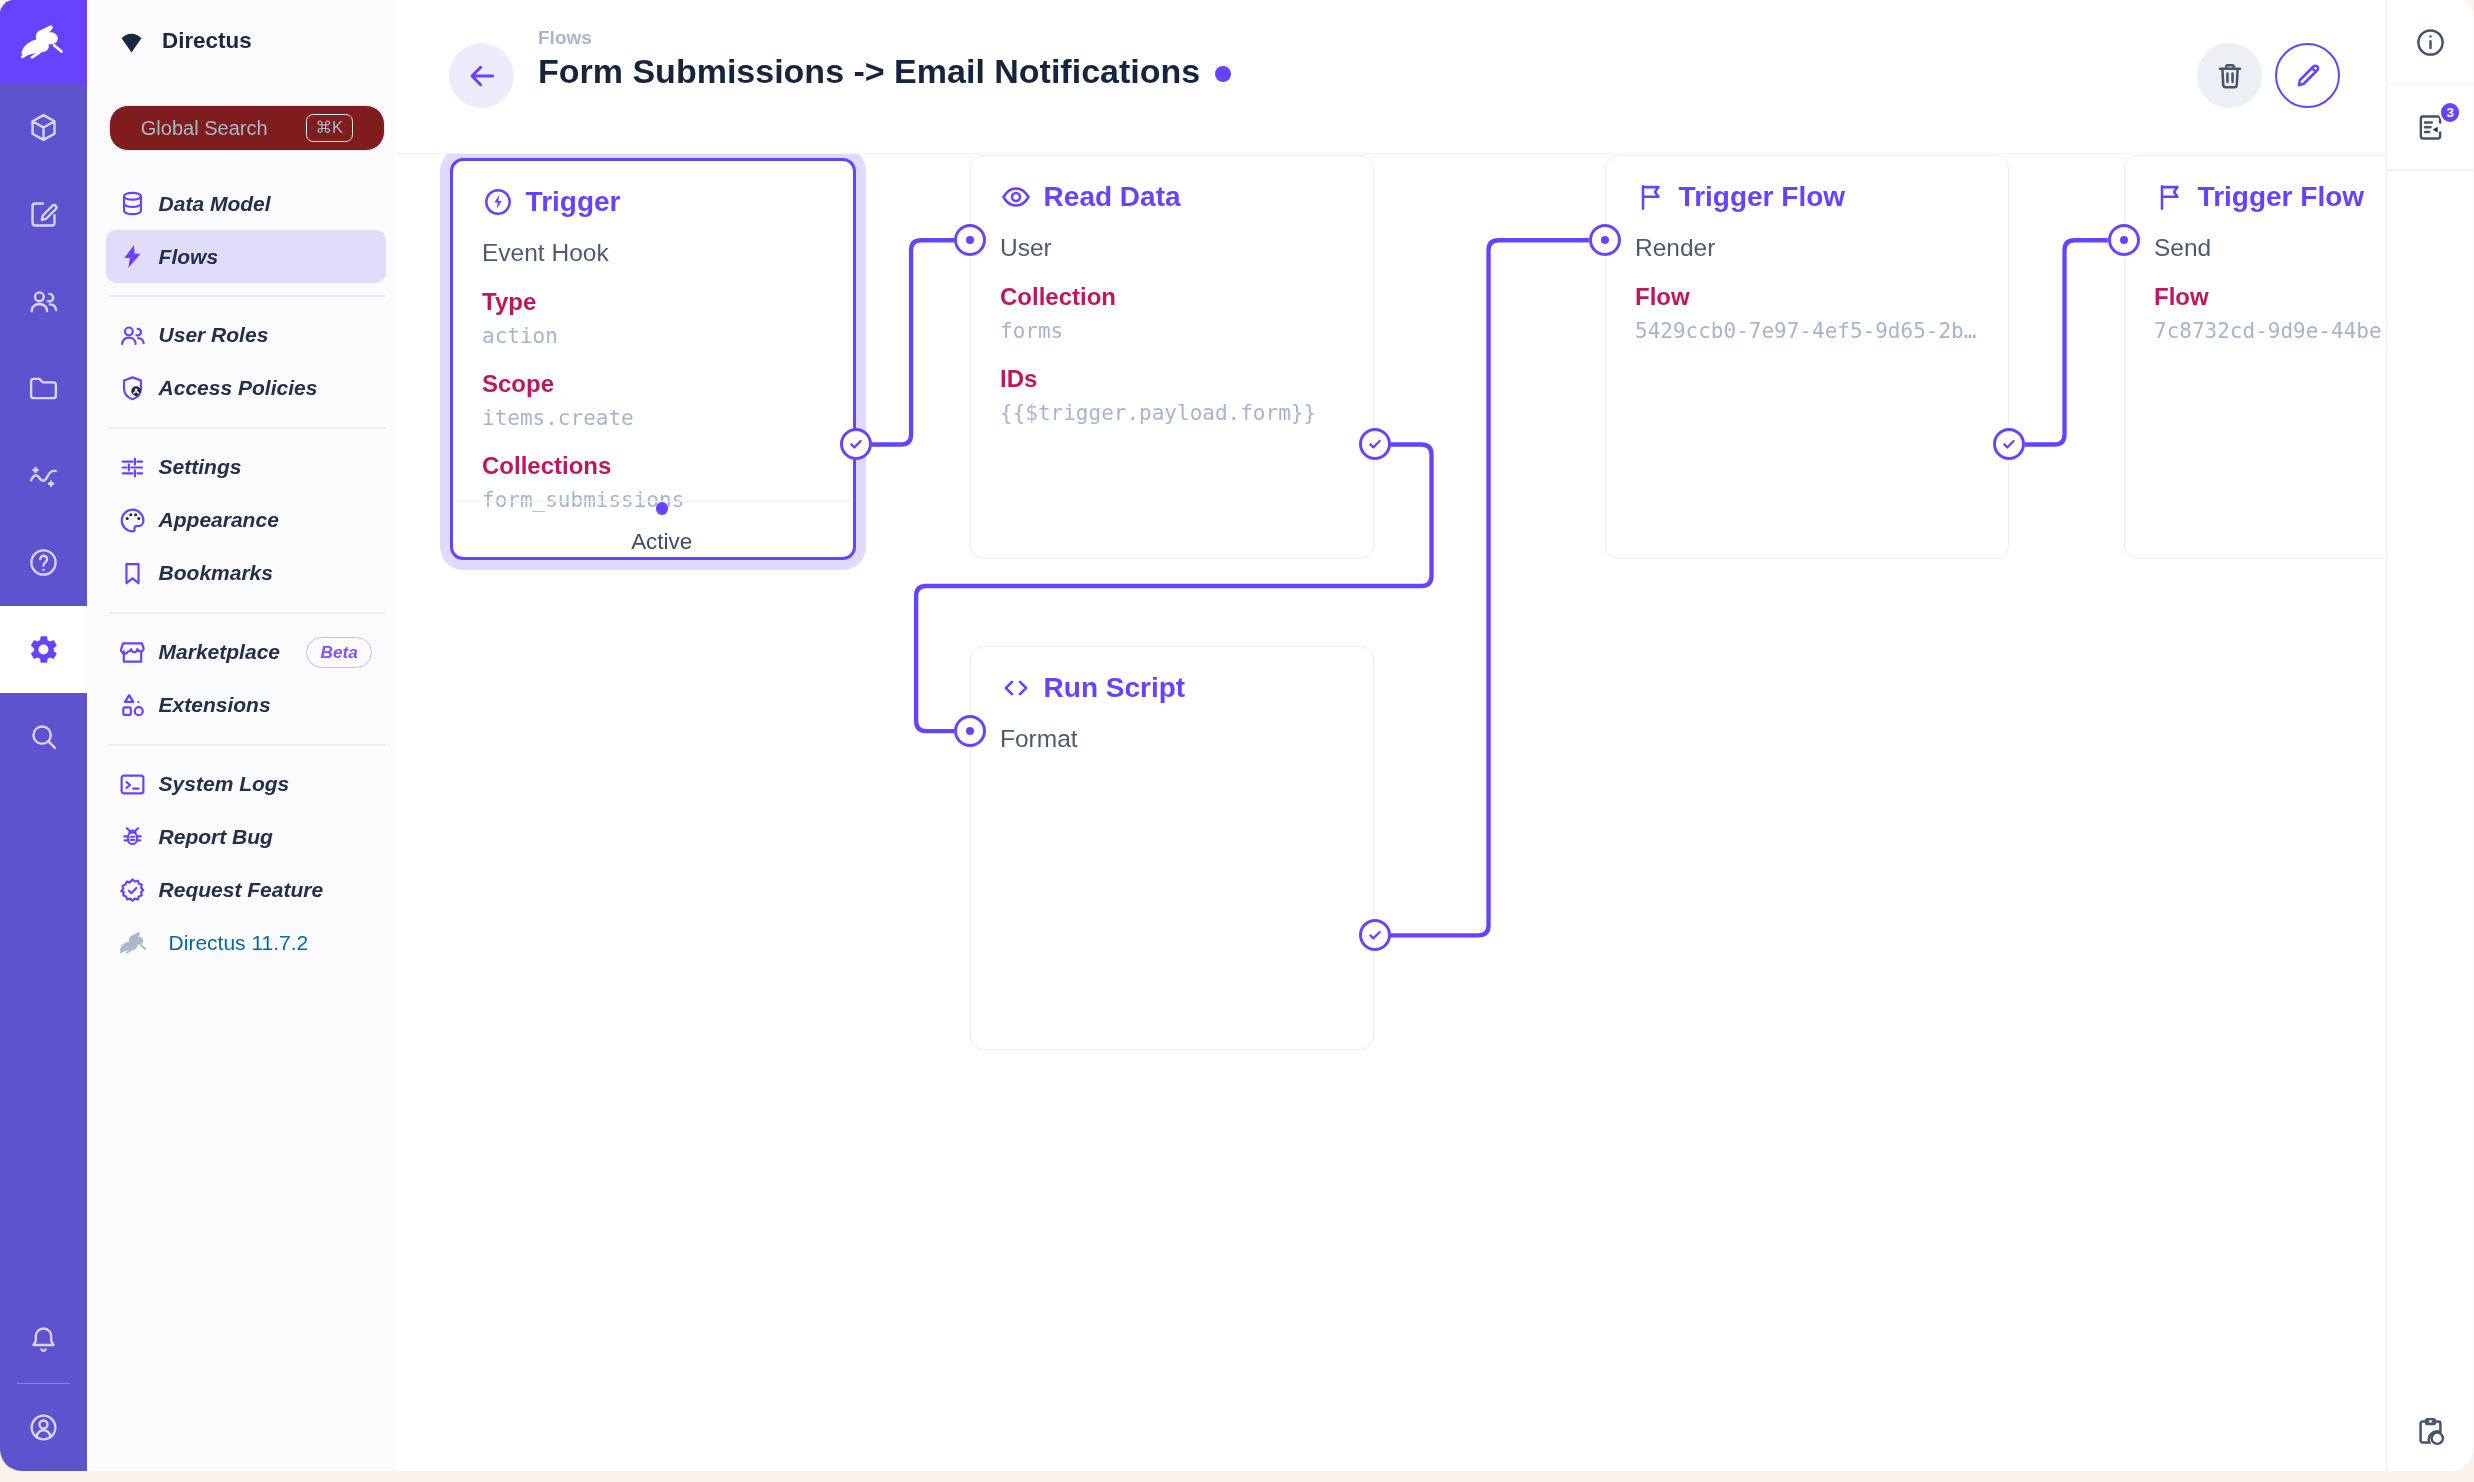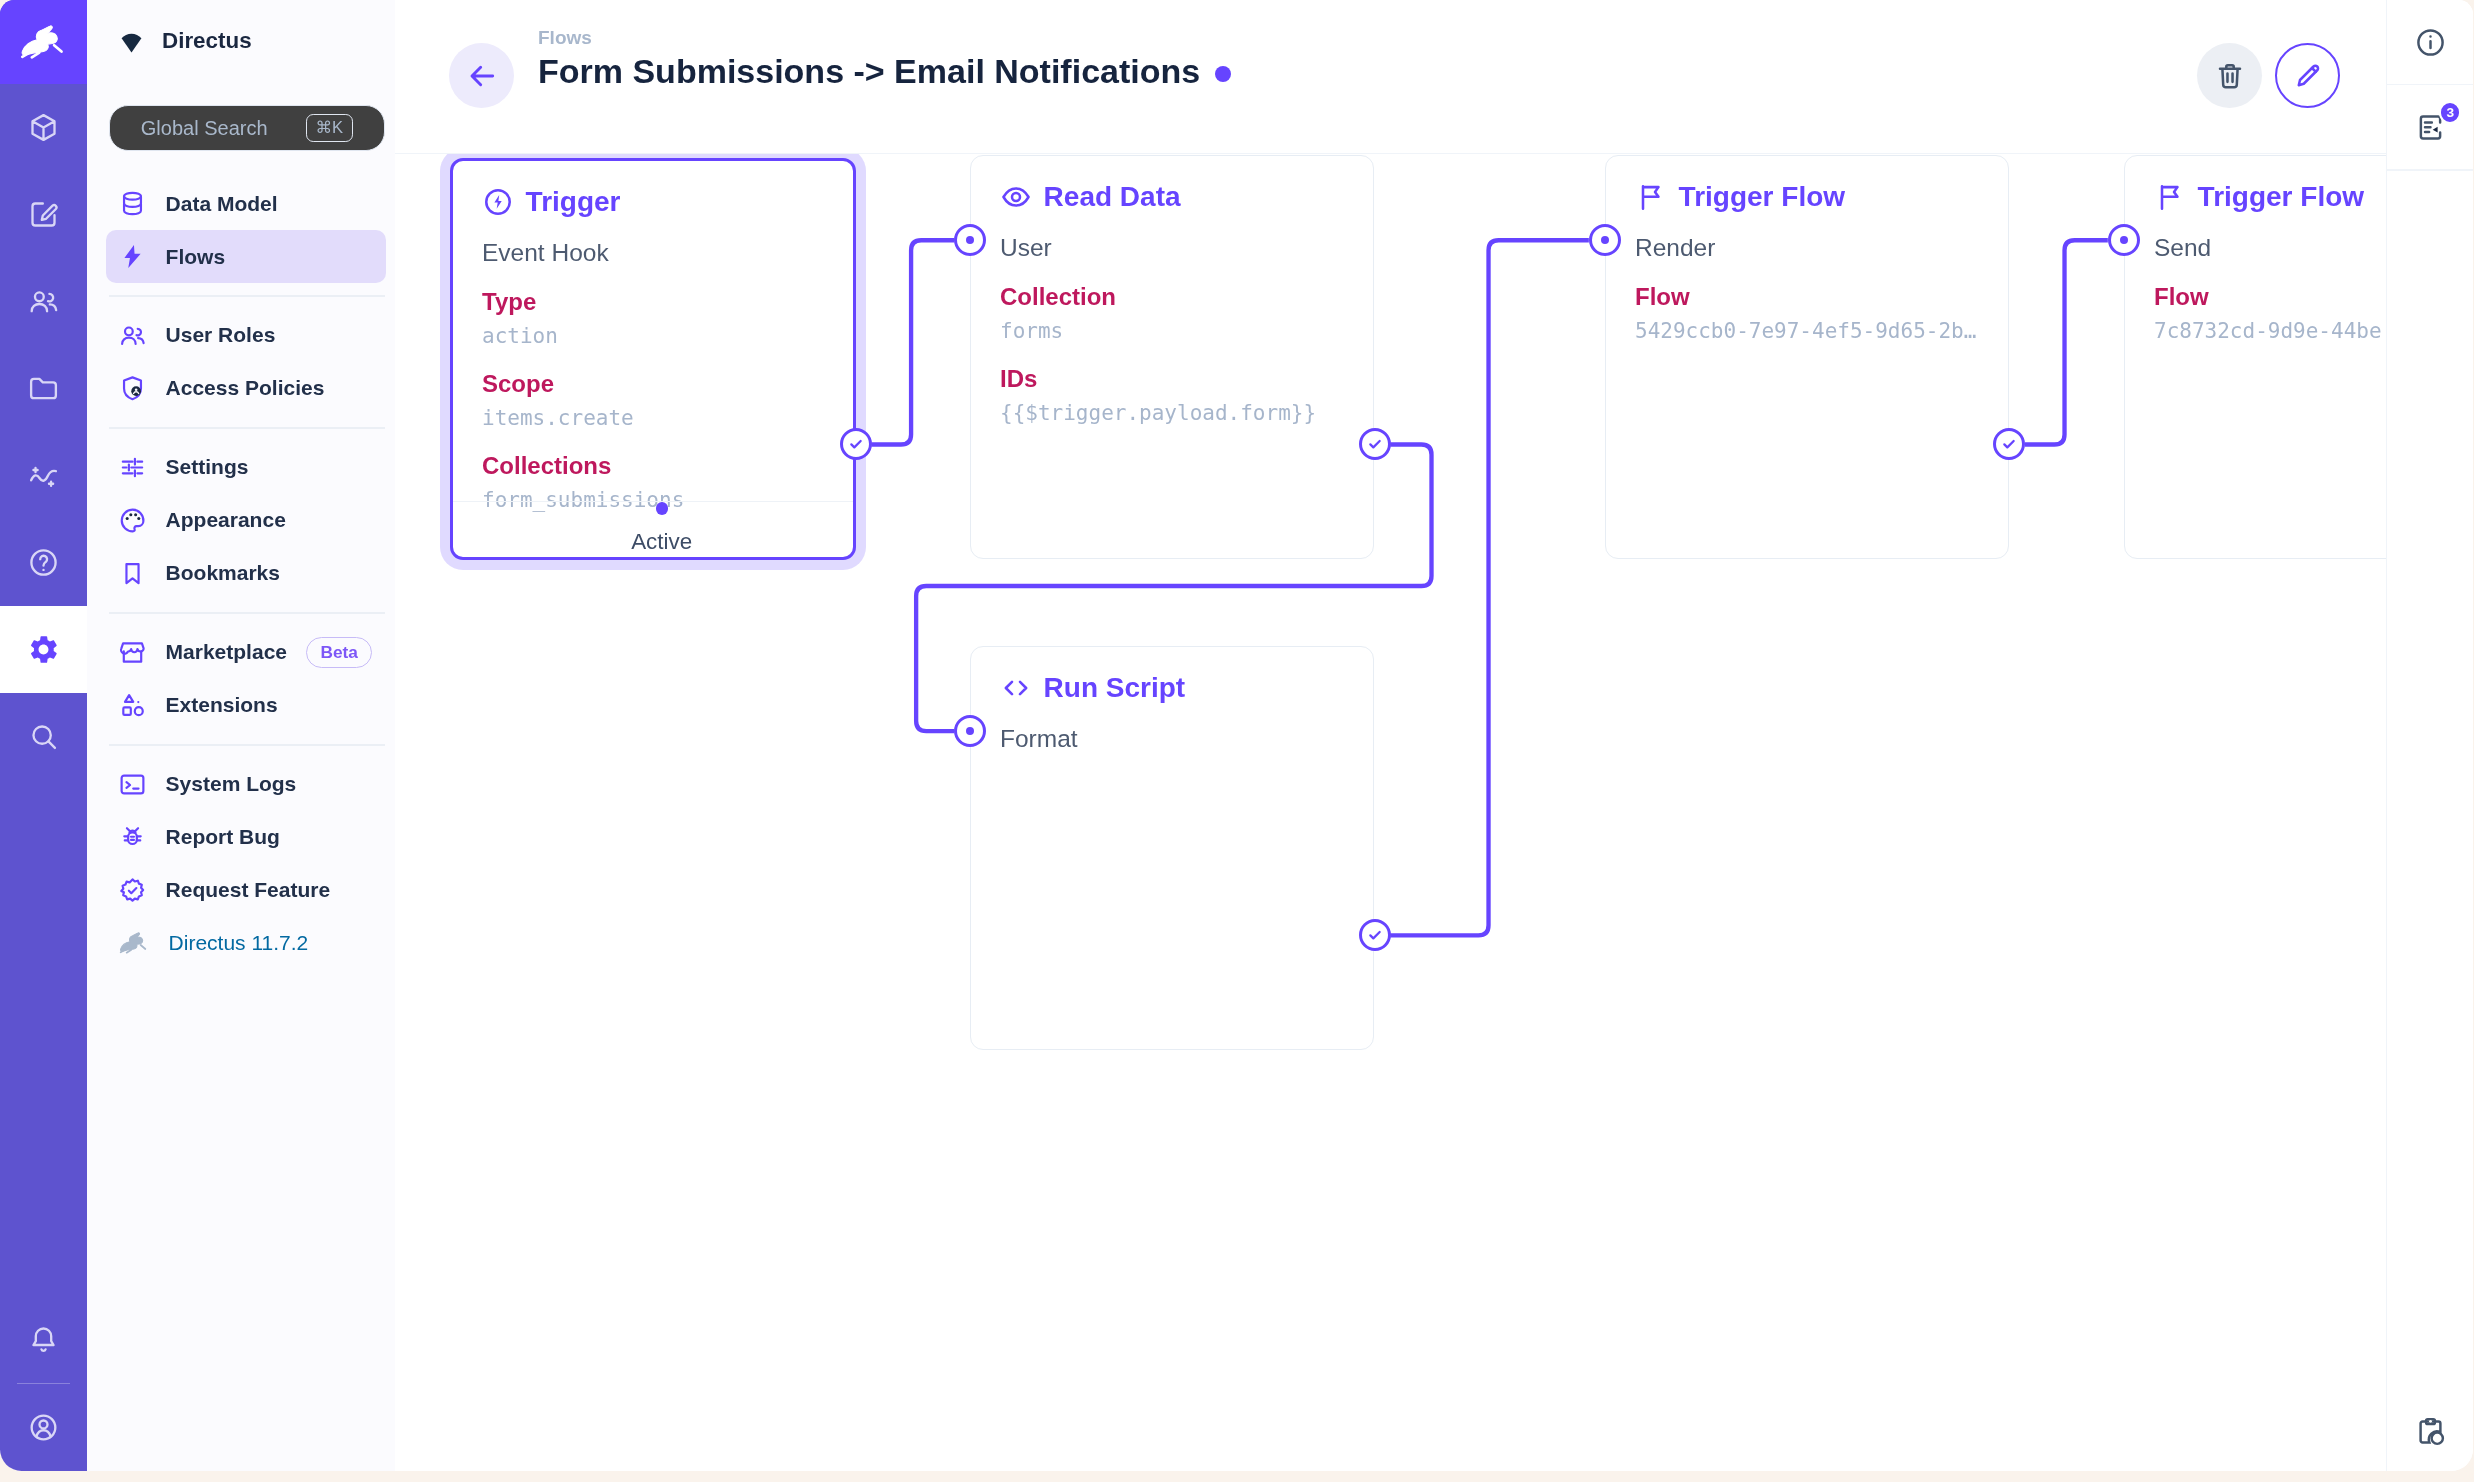--- a/index.html
+++ b/index.html
@@ -18,28 +18,28 @@
   .mod-btn.active svg { fill:#6644FF; stroke:none; }
   .rail-spacer { flex:1; }
   .rail-divider { height:1.4px; background:rgba(255,255,255,.28); margin:0 17.3px; }
 
   
   .sidebar { width:308px; flex:0 0 308px; background:#FBFBFE; display:flex; flex-direction:column; }
   .project-row { height:82px; display:flex; align-items:center; padding-left:30px; gap:16px; }
   .project-row svg { width:29px; height:29px; fill:#172940; }
   .project-name { font-size:22.4px; font-weight:700; color:#1A2740; }
   .search-box { margin:23px 10px 0 21.7px; height:46px; border:1.4px solid #E0E6F0; border-radius:19px;
-                display:flex; align-items:center; justify-content:center; gap:13px; background:#404040; }
+                display:flex; align-items:center; justify-content:center; gap:13px; background:#7f1d1d; }
   .search-box input { border:none; outline:none; background:transparent; width:152px;
                       font-size:20px; color:#7E90AC; font-family:"Liberation Sans",sans-serif; }
   .search-box input::placeholder { color:#A9B8CB; }
   .kbd { border:1.4px solid #E0E6F0; border-radius:7.2px; padding:2.9px 8.7px; font-size:16.6px; color:#A9B8CB; }
   .nav-list { margin-top:26px; }
   .nav-row { height:53px; margin:0 8.7px 0 19px; border-radius:10px; display:flex; align-items:center;
-             padding-left:11.6px; gap:19px; cursor:pointer; }
+             padding-left:11.6px; gap:12px; cursor:pointer;font-style:italic; }
   .nav-row svg { width:29px; height:29px; stroke:#6644FF; fill:none; stroke-width:1.8; stroke-linecap:round; stroke-linejoin:round; flex:0 0 29px; }
   .nav-row .flabel { font-size:21px; font-weight:600; color:#22304A; }
   .nav-row.active { background:#E2DCFB; }
   .nav-divider { height:1.4px; background:#EBEFF5; margin:12.3px 10px 12.3px 21.7px; }
   .badge-pill { margin-left:auto; margin-right:14.4px; border:1.4px solid #C7BBF7; color:#7D57F7;
                 border-radius:721px; font-size:17.3px; font-weight:600; padding:3.6px 13px;text-align:center; }
   .version-row { height:53px; margin-left:19px; display:flex; align-items:center; padding-left:11.6px; gap:19px; }
   .version-row svg { width:32px; height:32px; fill:#A9B8CB; stroke:#A9B8CB; stroke-width:1.6; }
   .version-row span { font-size:21px; font-weight:500; color:#0369a1; }
 

